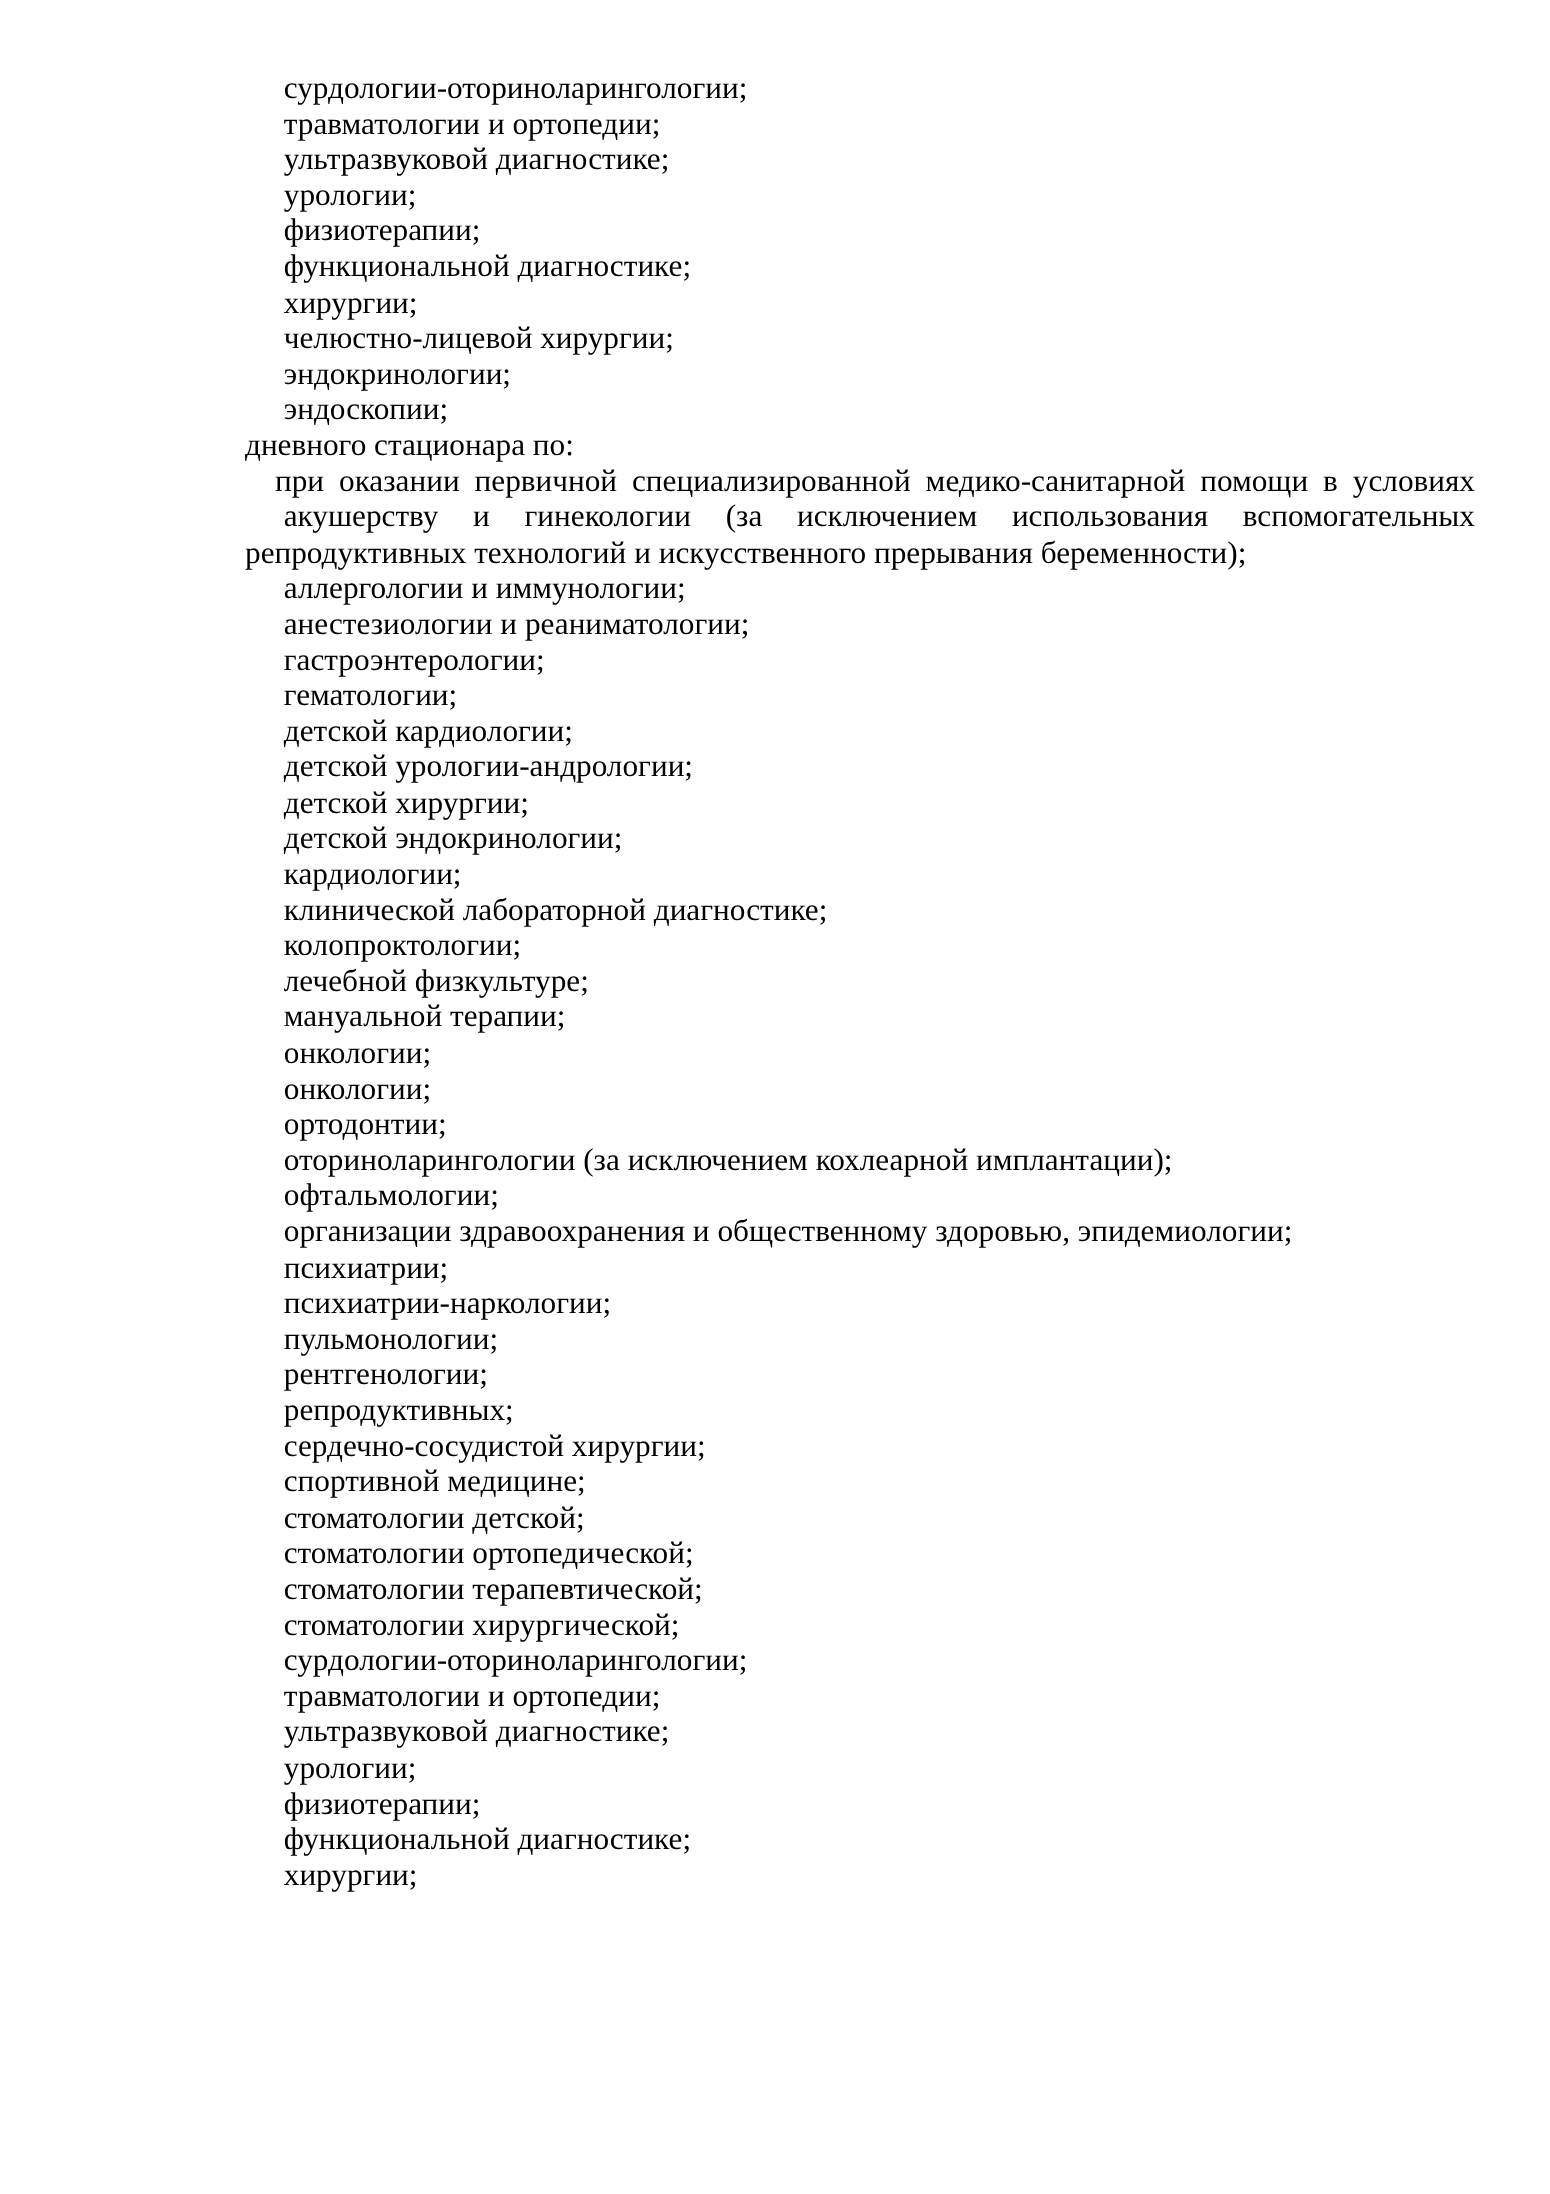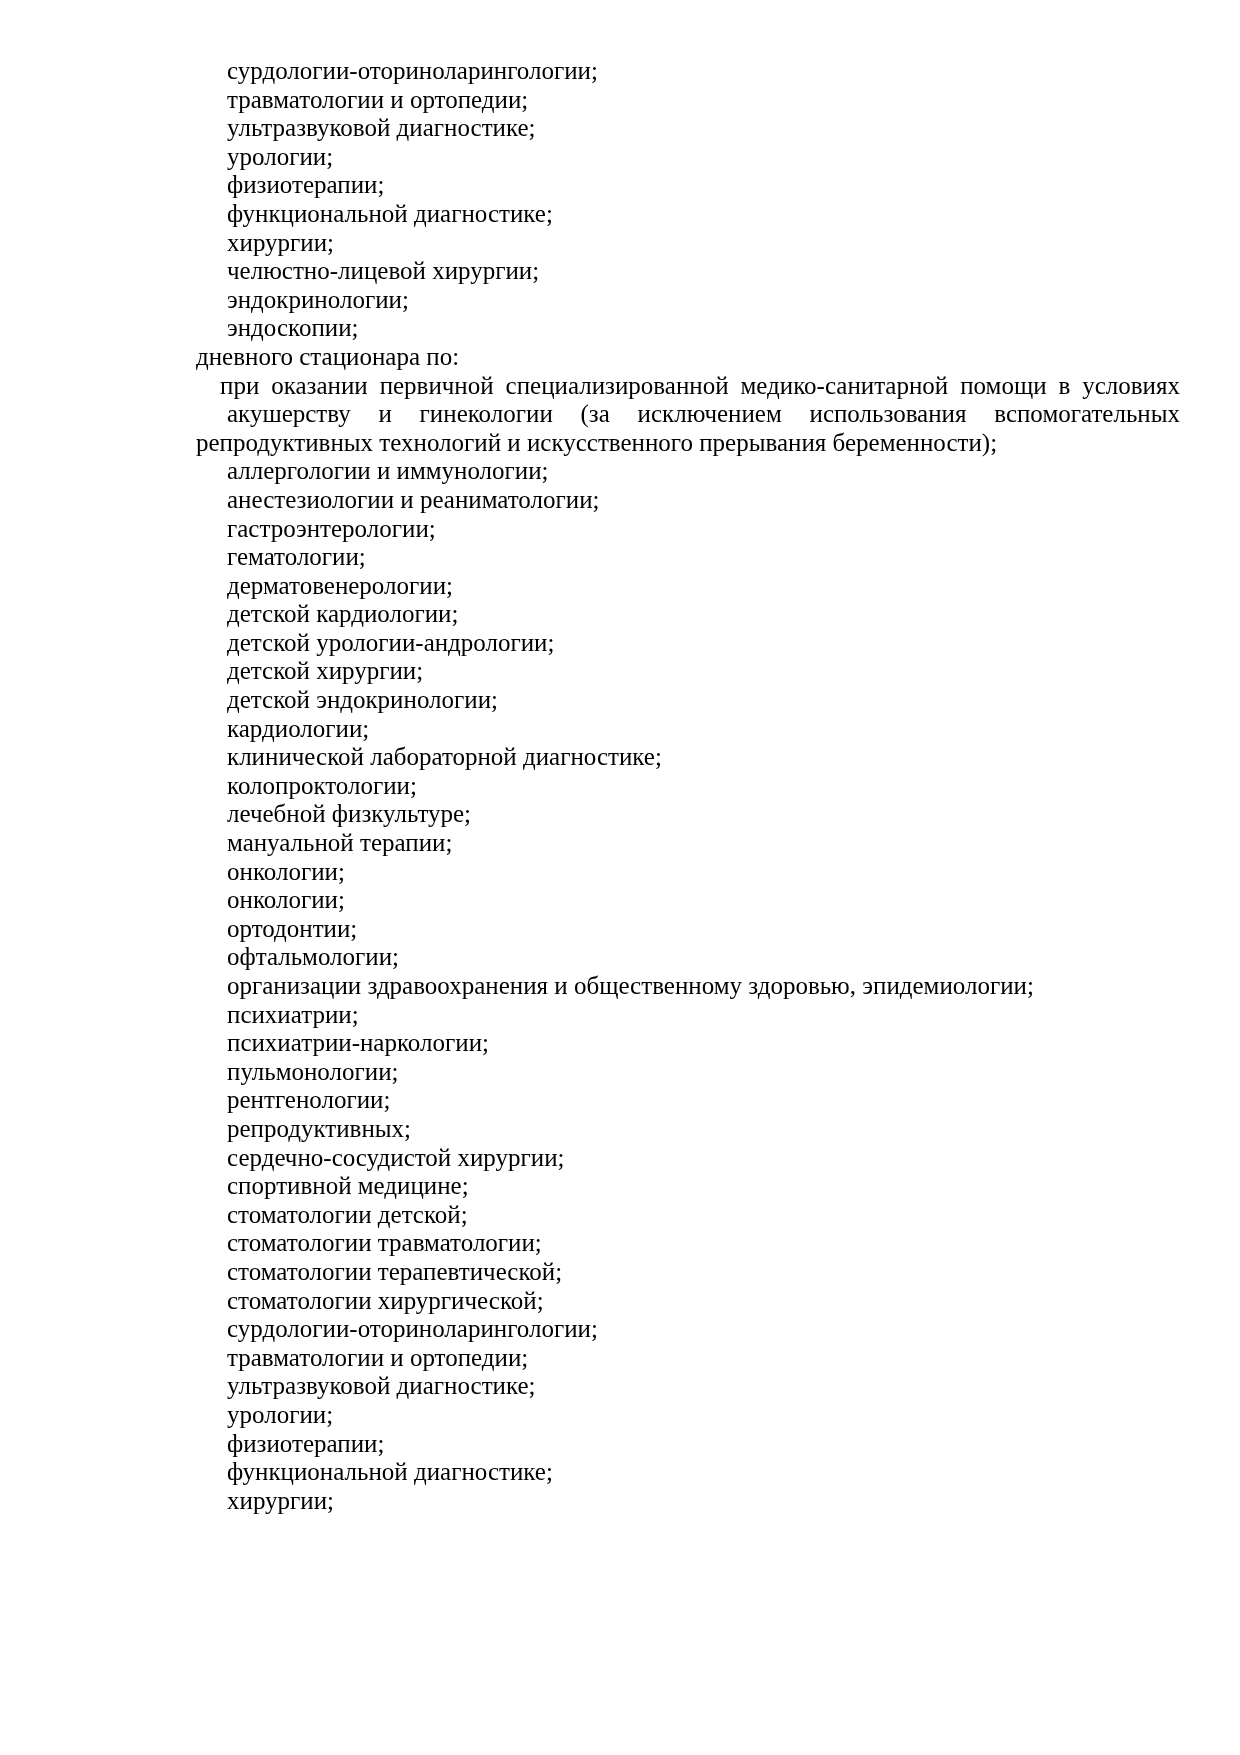--- a/index.html
+++ b/index.html
@@ -61,44 +61,44 @@
       <div class="line item">эндокринологии;</div>
       <div class="line item">эндоскопии;</div>
       <div class="line plain">дневного стационара по:</div>
       <div class="line para-just">при оказании первичной специализированной медико-санитарной помощи в условиях</div>
       <div class="line item-just">акушерству и гинекологии (за исключением использования вспомогательных</div>
       <div class="line plain">репродуктивных технологий и искусственного прерывания беременности);</div>
       <div class="line item">аллергологии и иммунологии;</div>
       <div class="line item">анестезиологии и реаниматологии;</div>
       <div class="line item">гастроэнтерологии;</div>
       <div class="line item">гематологии;</div>
-      <div class="line item">дерматовенерологии;</div>
       <div class="line item">детской кардиологии;</div>
       <div class="line item">детской урологии-андрологии;</div>
       <div class="line item">детской хирургии;</div>
       <div class="line item">детской эндокринологии;</div>
       <div class="line item">кардиологии;</div>
       <div class="line item">клинической лабораторной диагностике;</div>
       <div class="line item">колопроктологии;</div>
       <div class="line item">лечебной физкультуре;</div>
       <div class="line item">мануальной терапии;</div>
       <div class="line item">онкологии;</div>
       <div class="line item">онкологии;</div>
       <div class="line item">ортодонтии;</div>
+      <div class="line item">оториноларингологии (за исключением кохлеарной имплантации);</div>
       <div class="line item">офтальмологии;</div>
       <div class="line item">организации здравоохранения и общественному здоровью, эпидемиологии;</div>
       <div class="line item">психиатрии;</div>
       <div class="line item">психиатрии-наркологии;</div>
       <div class="line item">пульмонологии;</div>
       <div class="line item">рентгенологии;</div>
       <div class="line item">репродуктивных;</div>
       <div class="line item">сердечно-сосудистой хирургии;</div>
       <div class="line item">спортивной медицине;</div>
       <div class="line item">стоматологии детской;</div>
-      <div class="line item">стоматологии травматологии;</div>
+      <div class="line item">стоматологии ортопедической;</div>
       <div class="line item">стоматологии терапевтической;</div>
       <div class="line item">стоматологии хирургической;</div>
       <div class="line item">сурдологии-оториноларингологии;</div>
       <div class="line item">травматологии и ортопедии;</div>
       <div class="line item">ультразвуковой диагностике;</div>
       <div class="line item">урологии;</div>
       <div class="line item">физиотерапии;</div>
       <div class="line item">функциональной диагностике;</div>
       <div class="line item">хирургии;</div>
     </div>

